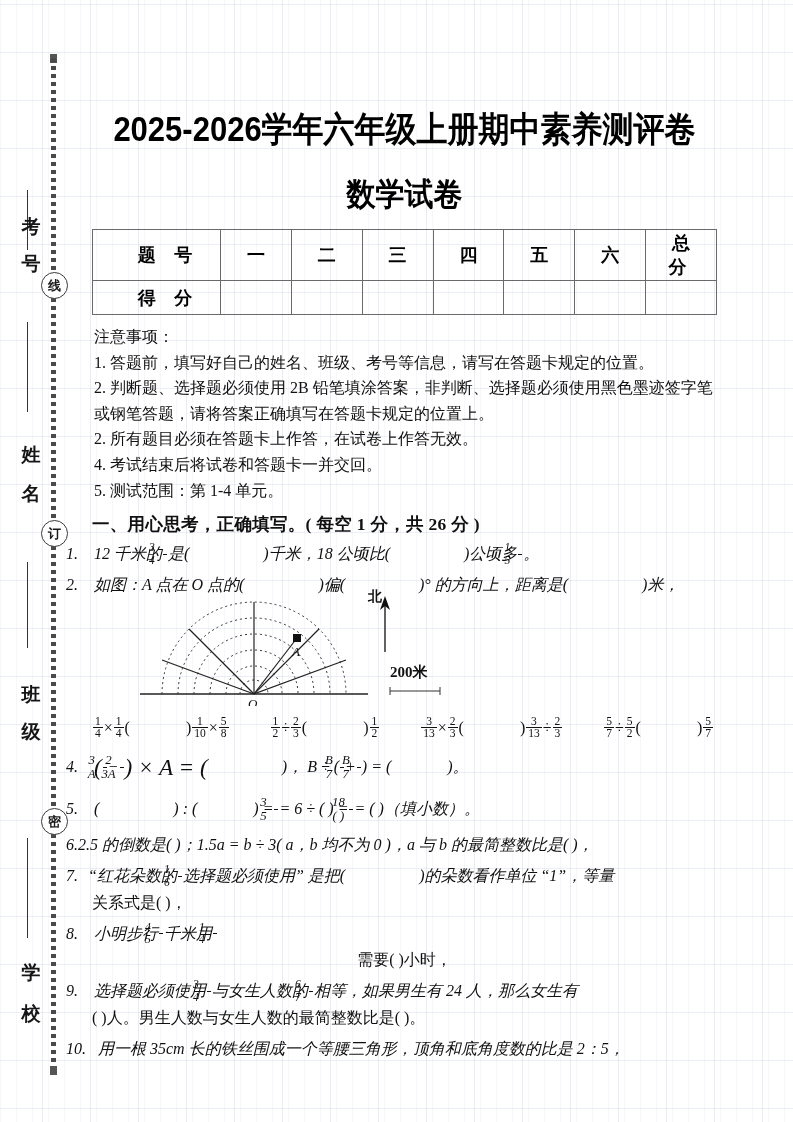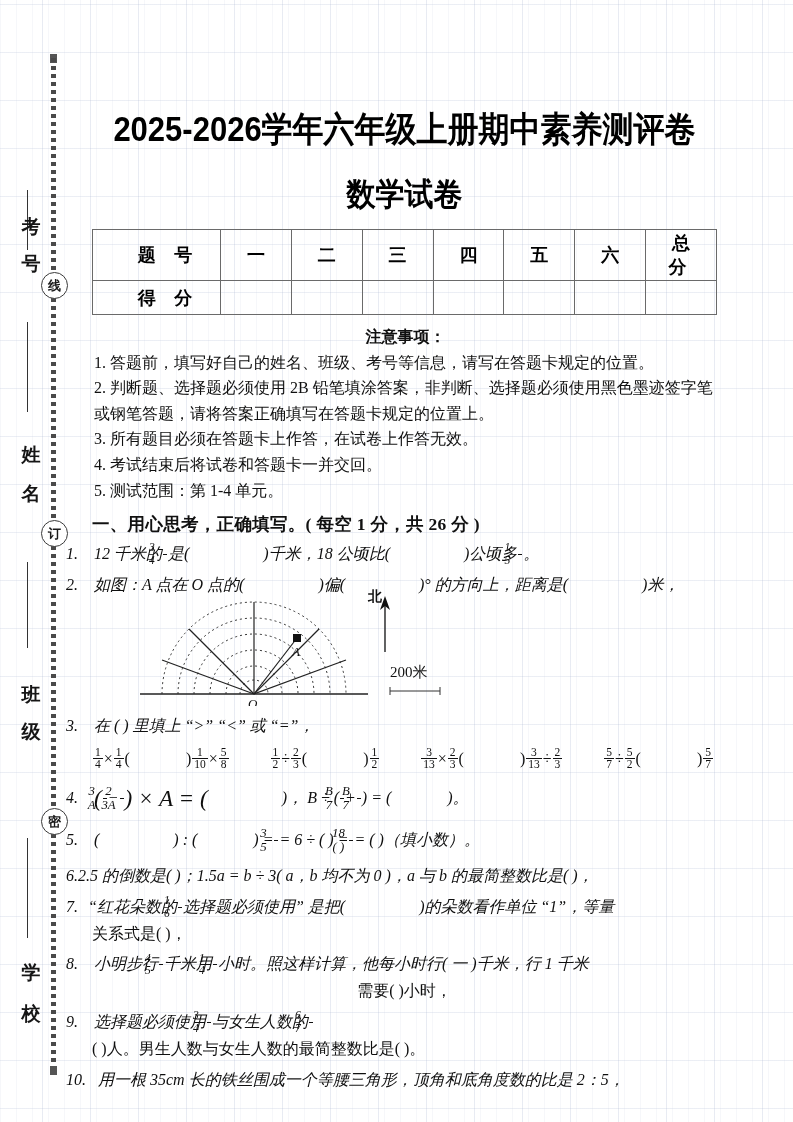--- a/index.html
+++ b/index.html
@@ -160,21 +160,21 @@
   }
   table.score-table td.hdr-cell { width: 108px; padding-left: 18px; }
 
   .notes-wrap {
     margin: 9px 0 0 0;
     padding-left: 2px;
     font-size: 16px;
     line-height: 1.60;
     color: #101010;
   }
-  .notes-title { font-weight: bold; text-align: center; }
+  .notes-title { font-weight: normal; }
   .note-line { white-space: nowrap; }
   .note-line.wrap { white-space: normal; }
 
   .section-head {
     font-size: 17.5px;
     font-weight: bold;
     margin: 9px 0 4px 0;
     letter-spacing: 0.3px;
   }
 
@@ -208,21 +208,21 @@
     margin-top: 2px;
   }
   .compass { position: absolute; left: 42px; top: -2px; }
   .north-arrow { position: absolute; left: 282px; top: -6px; }
   .north-label {
     position: absolute; left: 276px; top: -12px;
     font-size: 14px; font-weight: bold;
   }
   .scale-label {
     position: absolute; left: 298px; top: 63px;
-    font-size: 15px; white-space: nowrap;
+    font-size: 15px; white-space: nowrap; font-weight: bold;
   }
 
   .cmp-row {
     font-size: 16px;
     margin-top: 8px;
     display: flex;
     align-items: center;
   }
   .cmp-item { white-space: nowrap; }
   .cmp-gap { display: inline-block; width: 40px; }
@@ -282,21 +282,21 @@
       <td></td>
       <td></td>
     </tr>
   </tbody>
     </table>
 
   <div class="notes-wrap">
     <div class="notes-title">注意事项：</div>
     <div class="note-line">1. 答题前，填写好自己的姓名、班级、考号等信息，请写在答题卡规定的位置。</div>
     <div class="note-line wrap">2. 判断题、选择题必须使用 2B 铅笔填涂答案，非判断、选择题必须使用黑色墨迹签字笔或钢笔答题，请将答案正确填写在答题卡规定的位置上。</div>
-    <div class="note-line">3. 所有题目必须在答题卡上作答，在试卷上作答无效。</div>
+    <div class="note-line">2. 所有题目必须在答题卡上作答，在试卷上作答无效。</div>
     <div class="note-line">4. 考试结束后将试卷和答题卡一并交回。</div>
     <div class="note-line">5. 测试范围：第 1-4 单元。</div>
   </div>
 
   <div class="section-head">一、用心思考，正确填写。( 每空 1 分，共 26 分 )</div>
 
   <div class="q q-ind">
     <span>1.</span>
     <span style="display:inline-block;width:12px;"></span><span>12 千米的</span><span class="frac"><span class="num">3</span><span class="den">4</span></span><span>是(</span><span class="blank-l"></span><span>)千米，18 公顷比(</span><span class="blank-l"></span><span>)公顷多</span><span class="frac"><span class="num">1</span><span class="den">5</span></span><span>。</span>
   </div>
@@ -337,24 +337,20 @@
       <polygon points="11,2 6,16 11,12 16,16" fill="#111"></polygon>
     </svg>
     <div class="scale-label">200米</div>
     <svg style="position:absolute;left:296px;top:86px;" width="56" height="10" viewBox="0 0 56 10">
       <line x1="2" y1="5" x2="52" y2="5" stroke="#333" stroke-width="1"></line>
       <line x1="2" y1="1" x2="2" y2="9" stroke="#333" stroke-width="1"></line>
       <line x1="52" y1="1" x2="52" y2="9" stroke="#333" stroke-width="1"></line>
     </svg>
   </div>
 
-  <div class="q q-ind">
-    <span>3.</span>
-    <span style="display:inline-block;width:12px;"></span><span>在 (    ) 里填上 “&gt;” “&lt;” 或 “=”，</span>
-  </div>
 
   <div class="cmp-row">
     <span class="cmp-item"><span class="frac"><span class="num">1</span><span class="den">4</span></span><span>×</span><span class="frac"><span class="num">1</span><span class="den">4</span></span>(<span class="blank-m"></span>)<span class="frac"><span class="num">1</span><span class="den">10</span></span><span>×</span><span class="frac"><span class="num">5</span><span class="den">8</span></span></span>
     <span class="cmp-gap"></span>
     <span class="cmp-item"><span class="frac"><span class="num">1</span><span class="den">2</span></span><span>÷</span><span class="frac"><span class="num">2</span><span class="den">3</span></span>(<span class="blank-m"></span>)<span class="frac"><span class="num">1</span><span class="den">2</span></span></span>
     <span class="cmp-gap"></span>
     <span class="cmp-item"><span class="frac"><span class="num">3</span><span class="den">13</span></span><span>×</span><span class="frac"><span class="num">2</span><span class="den">3</span></span>(<span class="blank-m"></span>)<span class="frac"><span class="num">3</span><span class="den">13</span></span><span>÷</span><span class="frac"><span class="num">2</span><span class="den">3</span></span></span>
     <span class="cmp-gap"></span>
     <span class="cmp-item"><span class="frac"><span class="num">5</span><span class="den">7</span></span><span>÷</span><span class="frac"><span class="num">5</span><span class="den">2</span></span>(<span class="blank-m"></span>)<span class="frac"><span class="num">5</span><span class="den">7</span></span></span>
   </div>
@@ -374,27 +370,27 @@
   </div>
 
   <div class="q q-ind">
     <span>7.</span>
     <span style="display:inline-block;width:6px;"></span><span>“红花朵数的</span><span class="frac"><span class="num">1</span><span class="den">6</span></span><span>选择题必须使用” 是把(</span><span class="blank-l"></span><span>)的朵数看作单位 “1”，等量</span>
   </div>
   <div class="q" style="margin-top:2px;font-family:Liberation Serif, serif;">关系式是(           )，</div>
 
   <div class="q q-ind">
     <span>8.</span>
-    <span style="display:inline-block;width:12px;"></span><span>小明步行</span><span class="frac"><span class="num">4</span><span class="den">5</span></span><span>千米用</span><span class="frac"><span class="num">1</span><span class="den">4</span></span><span>小时。照这样计算，他每小时行(    一   )千米，行 1 千米</span>
+    <span style="display:inline-block;width:12px;"></span><span>小明步行</span><span class="frac"><span class="num">4</span><span class="den">5</span></span><span>千米用</span><span class="frac"><span class="num">1</span><span class="den">4</span></span>
   </div>
   <div class="q" style="margin-top:2px;text-align:center;">需要(        )小时，</div>
 
   <div class="q q-ind">
     <span>9.</span>
-    <span style="display:inline-block;width:12px;"></span><span>选择题必须使用</span><span class="frac"><span class="num">3</span><span class="den">4</span></span><span>与女生人数的</span><span class="frac"><span class="num">6</span><span class="den">7</span></span>
+    <span style="display:inline-block;width:12px;"></span><span>选择题必须使用</span><span class="frac"><span class="num">3</span><span class="den">4</span></span><span>与女生人数的</span><span class="frac"><span class="num">6</span><span class="den">7</span></span><span>相等，如果男生有 24 人，那么女生有</span>
   </div>
   <div class="q" style="margin-top:2px;">(        )人。男生人数与女生人数的最简整数比是(            )。</div>
 
   <div class="q q-ind">
     <span>10.</span>
     <span style="display:inline-block;width:8px;"></span><span>用一根 35cm 长的铁丝围成一个等腰三角形，顶角和底角度数的比是 2：5，</span>
   </div>
 
 </div>
 

